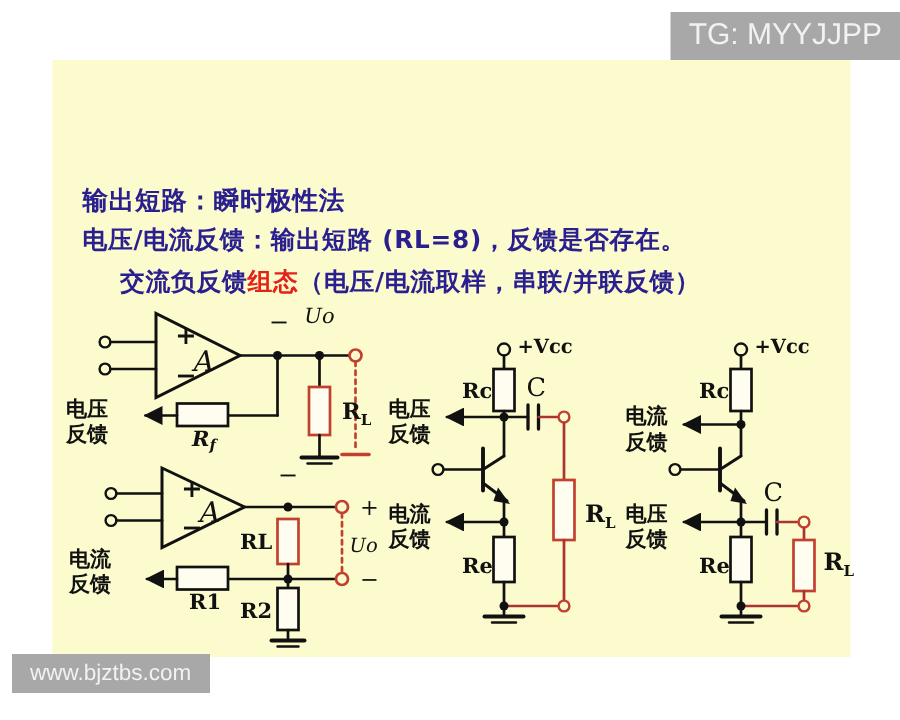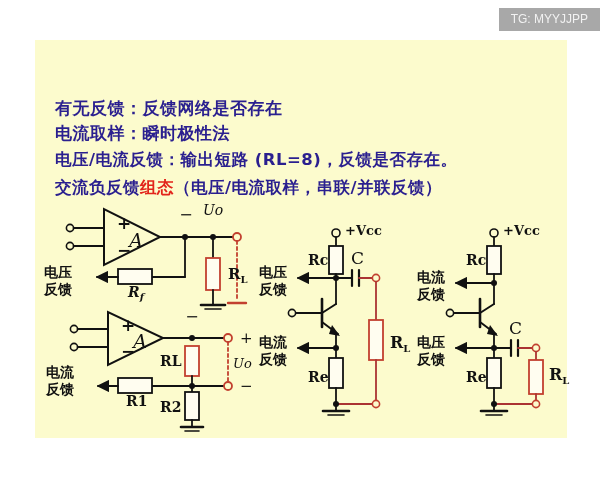--- a/index.html
+++ b/index.html
@@ -26,41 +26,40 @@
   #title-text{position:absolute;left:20px;top:3px;font-size:23px;letter-spacing:1px;
              color:#eafff2;font-weight:400;
              font-family:"DejaVu Sans","Liberation Sans",sans-serif;
              text-shadow:1px 1px 0 rgba(0,0,0,.35);}
 
   
   .bullet{position:absolute;left:55px;color:#2a1f8f;font-weight:bold;font-size:17px;
           white-space:nowrap;letter-spacing:.5px;
           font-family:"DejaVu Sans","Liberation Sans",sans-serif;}
   .bullet .hl{color:#e2231a;}
-  #b0{top:97px;} #b1{top:122px;} #b2{top:149px;font-size:16.5px;} #b3{top:177px;font-size:16.5px;}
+  #b0{top:97px;} #b1{top:122px;} #b2{top:149px;font-size:16.5px;} #b3{top:177px;font-size:16.5px;margin-left:25px;}
 
   
   #circuits{position:absolute;left:0;top:0;width:600px;height:480px;}
 
   
   .wm{position:absolute;background:#a8a8a8;color:#f2f2f2;
       font-family:"Liberation Sans",sans-serif;}
-  #wm-tg{right:0;top:8px;padding:4px 12px 5px 12px;font-size:12px;}
+  #wm-tg{right:0;top:8px;padding:4px 12px 5px 12px;font-size:20px;}
   #wm-site{left:8px;bottom:18px;padding:4px 12px 5px 12px;font-size:15px;}
 </style>
 </head>
 <body>
 
 <div id="stage">
 
   <div id="slide"></div>
 
 
-  <div class="bullet" id="b0">有无反馈：反馈网络是否存在</div>
-  <div class="bullet" id="b1">电流取样：瞬时极性法</div>
+  <div class="bullet" id="b1">输出短路：瞬时极性法</div>
   <div class="bullet" id="b2">电压/电流反馈：输出短路 (RL=8)，反馈是否存在。</div>
   <div class="bullet" id="b3"><span>交流负反馈</span><span class="hl">组态</span><span>（电压/电流取样，串联/并联反馈）</span></div>
 
   <svg id="circuits" viewBox="0 0 600 480">
     <defs>
       <marker id="ar" viewBox="0 0 10 10" refX="9" refY="5" markerWidth="7" markerHeight="7" orient="auto-start-reverse">
           <path d="M0,0 L10,5 L0,10 z" fill="#111"></path>
         </marker>
     </defs>
     <g stroke="#111" stroke-width="1.8" fill="none" stroke-linecap="round">
@@ -241,14 +240,15 @@
       <text x="466" y="382" font-size="14" font-weight="bold">Re</text>
       <text x="549" y="380" font-size="16" font-weight="bold"><tspan>R</tspan><tspan dy="4" font-size="10">L</tspan></text>
       <text x="417" y="282" font-size="14" font-weight="bold">电流</text>
       <text x="417" y="299" font-size="14" font-weight="bold">反馈</text>
       <text x="417" y="347" font-size="14" font-weight="bold">电压</text>
       <text x="417" y="364" font-size="14" font-weight="bold">反馈</text>
     </g>
   </svg>
 
   <div class="wm" id="wm-tg">TG: MYYJJPP</div>
+  <div class="wm" id="wm-site">www.bjztbs.com</div>
 
 </div>
 
 </body></html>

